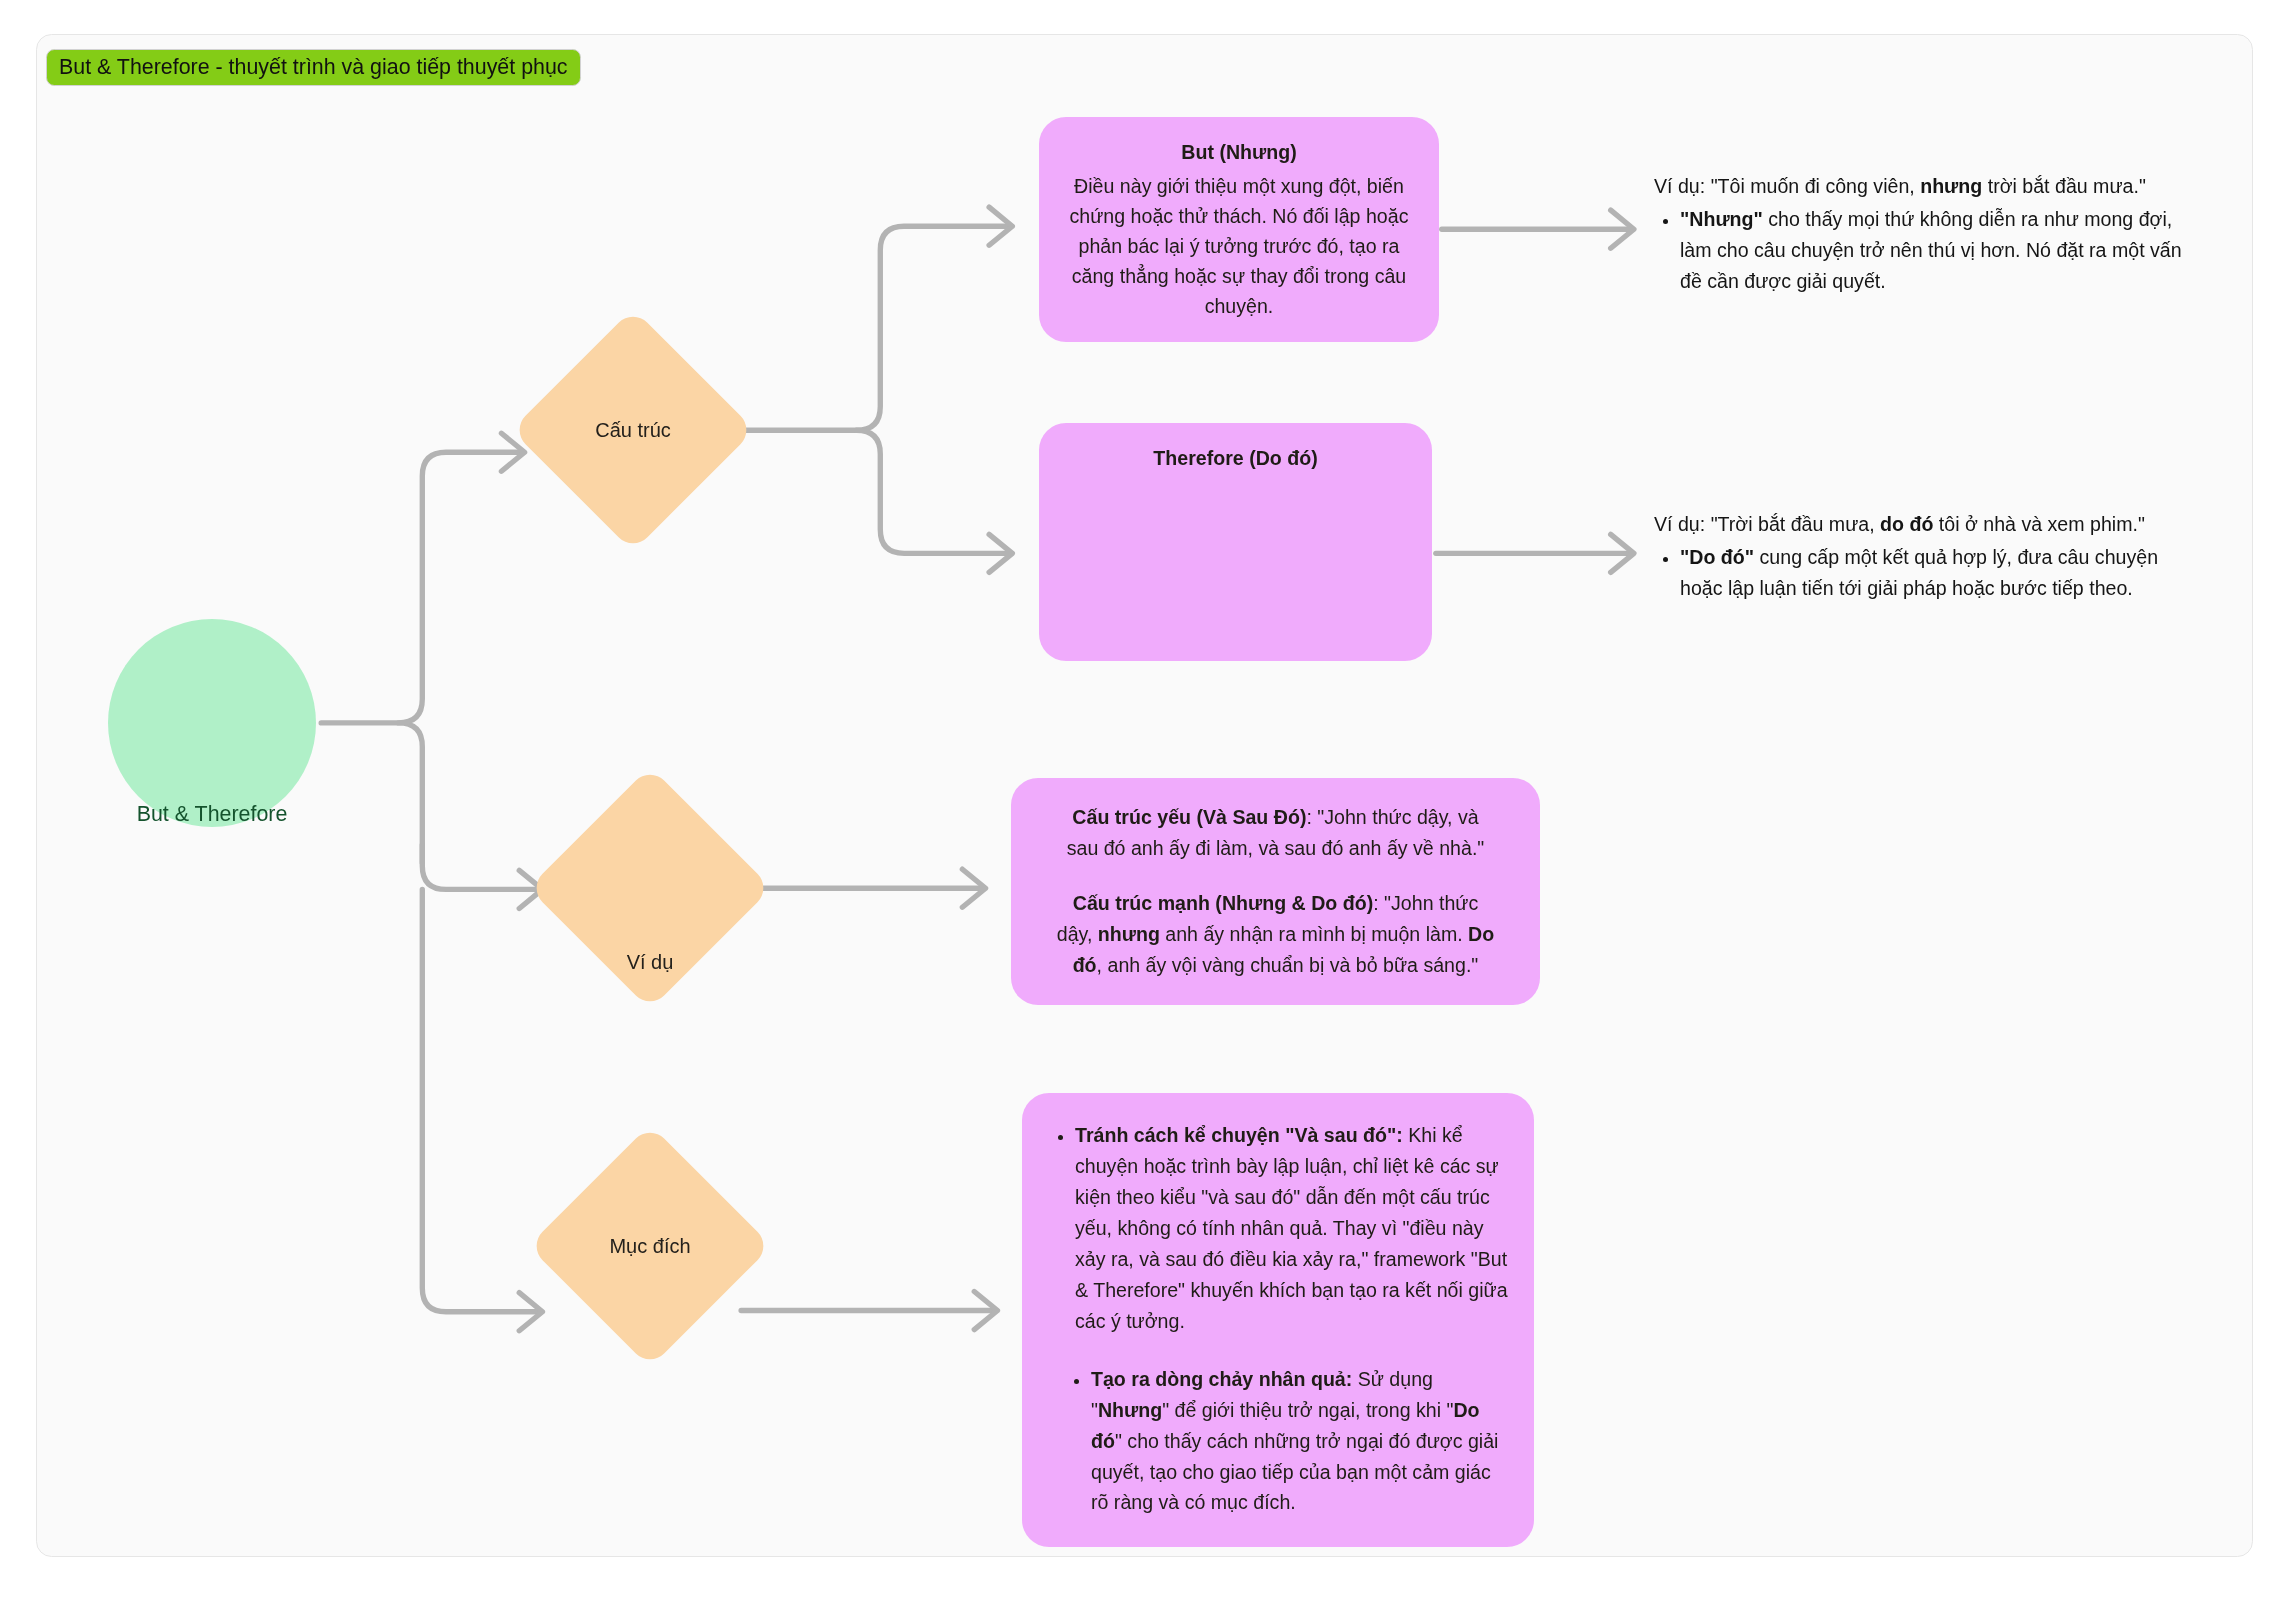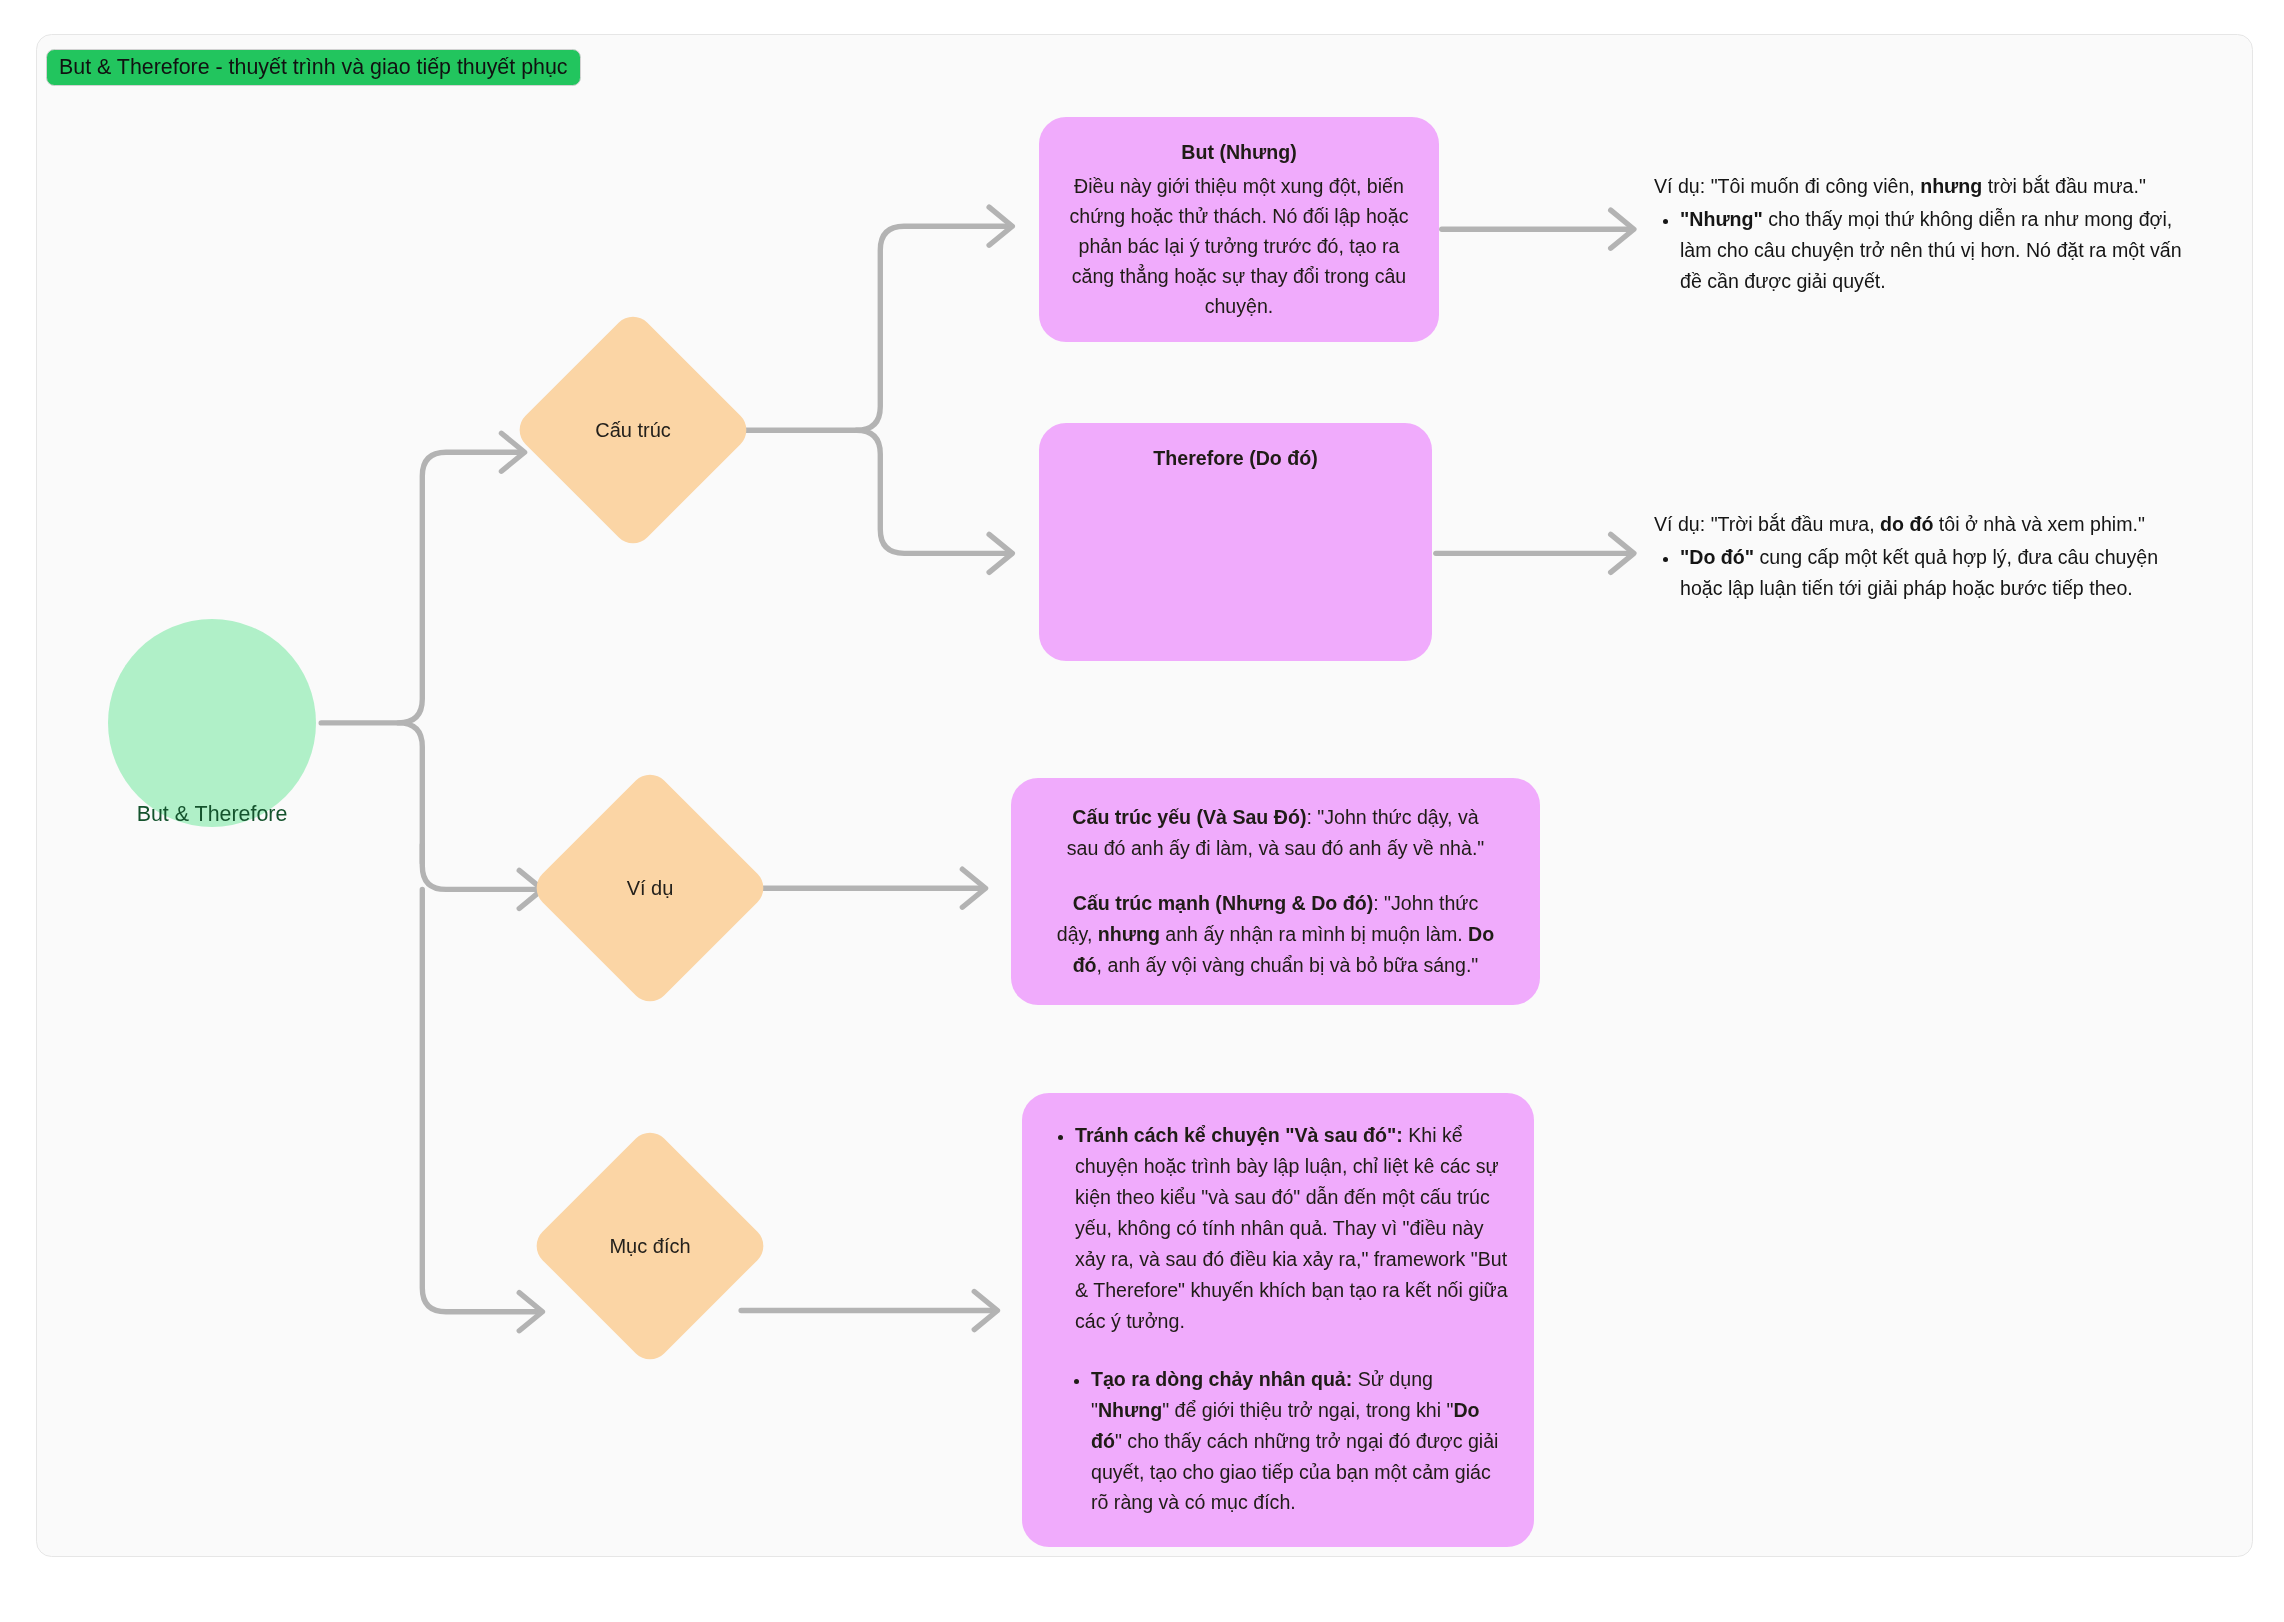--- a/index.html
+++ b/index.html
@@ -24,21 +24,21 @@
     border: 1.8px solid #e6e6e6;
     border-radius: 15.5px;
   }
   
   #title-chip {
     position: absolute;
     left: 46px; top: 49px;
     height: 37px;
     padding: 0 12px;
     display: flex; align-items: center;
-    background: #22c55e;
+    background: #84cc16;
     border: 1.2px solid #d2d2d2;
     border-radius: 8.3px;
     font-size: 21.4px;
     color: #111111;
     white-space: nowrap;
     z-index: 40;
   }
   
   #edges {
     position: absolute;
@@ -87,21 +87,21 @@
   }
   .diamond .dia-label {
     position: relative;
     z-index: 2;
     font-size: 20px;
     color: #24211c;
     text-align: center;
     white-space: nowrap;
   }
   #dia-cautruc { left: 547px; top: 344px;  width: 172px; height: 172px; }
-  #dia-vidu    { left: 564px; top: 802px; width: 172px; height: 172px; }
+  #dia-vidu    { left: 564px; top: 802px; width: 172px; height: 172px; align-items: flex-end; }
   #dia-mucdich { left: 564px; top: 1160px; width: 172px; height: 172px; }
 
   
   .card {
     position: absolute;
     background: #f0abfc;
     border-radius: 27px;
     z-index: 20;
     padding: 20px 25px;
     font-size: 19.6px;

